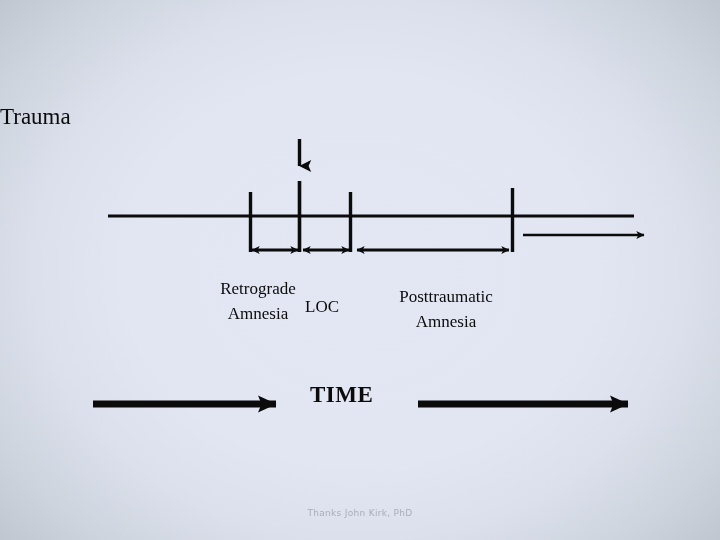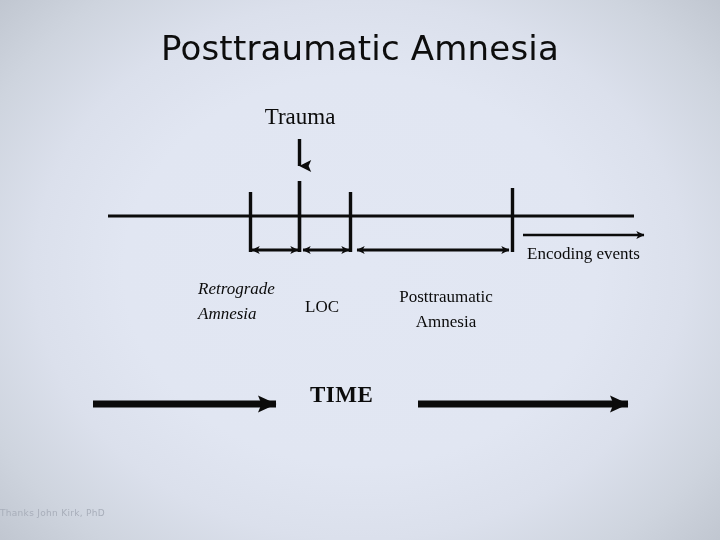--- a/index.html
+++ b/index.html
@@ -57,38 +57,37 @@
     position: absolute;
     color: #0b0b0b;
     font-family: "Liberation Serif", serif;
     white-space: nowrap;
   }
 
   #lbl-trauma {
     left: 0;
     top: 104px;
     width: 600px;
-    text-align: center;
+    text-align: left;
     font-size: 23px;
   }
 
   #lbl-encoding {
     left: 527px;
     top: 244px;
     font-size: 17px;
   }
 
   #lbl-retro {
     left: 198px;
     top: 276px;
     width: 120px;
-    text-align: left;
+    text-align: center;
     font-size: 17px;
     line-height: 25px;
-    font-style: italic;
   }
 
   #lbl-loc {
     left: 305px;
     top: 297px;
     font-size: 17px;
   }
 
   #lbl-pta {
     left: 382px;
@@ -106,33 +105,32 @@
     letter-spacing: 0.5px;
     font-weight: bold;
   }
 
   
   #credit {
     position: absolute;
     left: 0;
     top: 508px;
     width: 720px;
-    text-align: left;
+    text-align: center;
     font-family: "DejaVu Sans", sans-serif;
     font-size: 9px;
     color: #a8aeba;
     letter-spacing: 0.3px;
   }
 </style>
 </head>
 <body>
 
 <div id="slide">
 
-  <div id="title" class="lbl">Posttraumatic Amnesia</div>
 
   <div id="lbl-trauma" class="lbl">Trauma</div>
 
   <svg id="diagram" viewBox="0 0 720 540">
 
     <defs>
       <marker id="ah-thin" markerWidth="9" markerHeight="9" refX="8.2" refY="4.5" orient="auto" markerUnits="userSpaceOnUse">
         <path d="M0.5,0.6 L8.6,4.5 L0.5,8.4 L2.6,4.5 Z" fill="#0b0b0b"></path>
       </marker>
       <marker id="ah-thin-start" markerWidth="9" markerHeight="9" refX="0.8" refY="4.5" orient="auto" markerUnits="userSpaceOnUse">
@@ -159,21 +157,20 @@
     <line x1="252" y1="250" x2="298" y2="250" stroke="#0b0b0b" stroke-width="3" marker-start="url(#ah-thin-start)" marker-end="url(#ah-thin)"></line>
     <line x1="303" y1="250" x2="349" y2="250" stroke="#0b0b0b" stroke-width="3" marker-start="url(#ah-thin-start)" marker-end="url(#ah-thin)"></line>
     <line x1="357" y1="250" x2="509" y2="250" stroke="#0b0b0b" stroke-width="3" marker-start="url(#ah-thin-start)" marker-end="url(#ah-thin)"></line>
 
     <line x1="523" y1="235" x2="644" y2="235" stroke="#0b0b0b" stroke-width="2.6" marker-end="url(#ah-thin)"></line>
 
     <line x1="93" y1="404" x2="276" y2="404" stroke="#0b0b0b" stroke-width="7" marker-end="url(#ah-fat)"></line>
     <line x1="418" y1="404" x2="628" y2="404" stroke="#0b0b0b" stroke-width="7" marker-end="url(#ah-fat)"></line>
   </svg>
 
-  <div id="lbl-encoding" class="lbl">Encoding events</div>
 
   <div id="lbl-retro" class="lbl">
     <div>Retrograde</div>
     <div>Amnesia</div>
   </div>
 
   <div id="lbl-loc" class="lbl">LOC</div>
 
   <div id="lbl-pta" class="lbl">
     <div>Posttraumatic</div>

